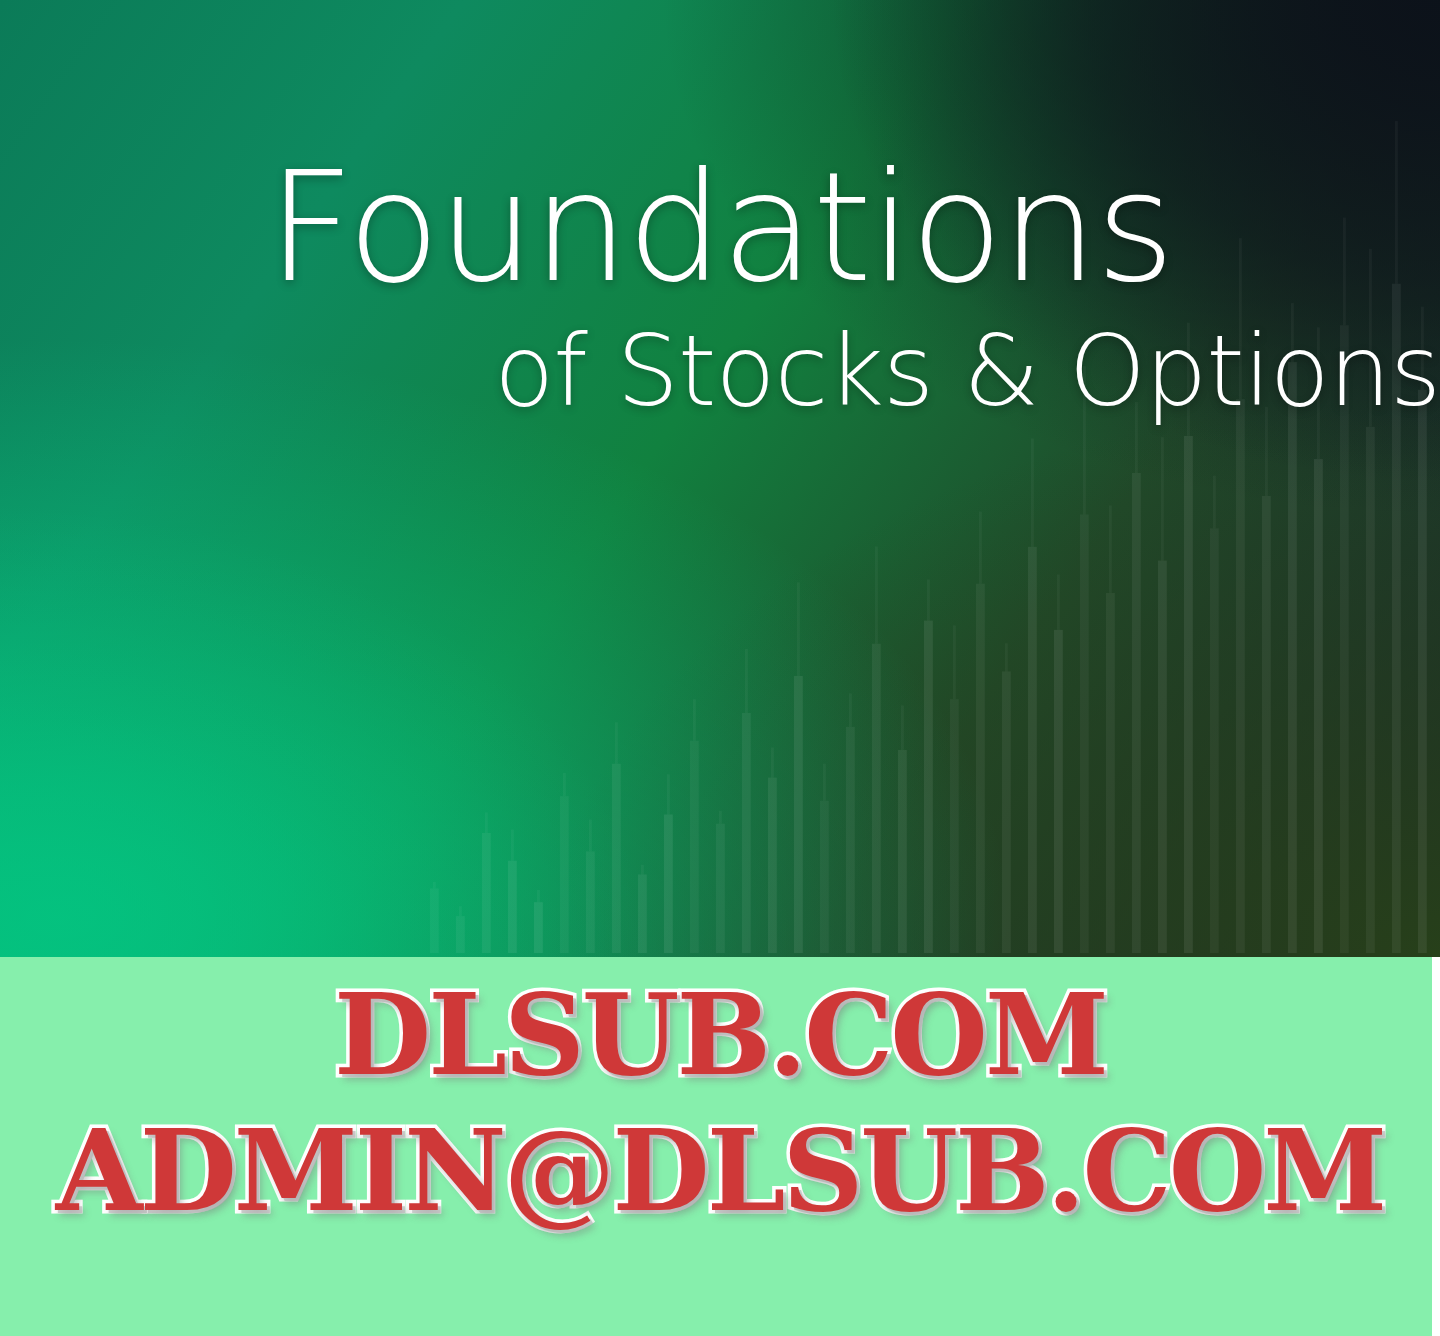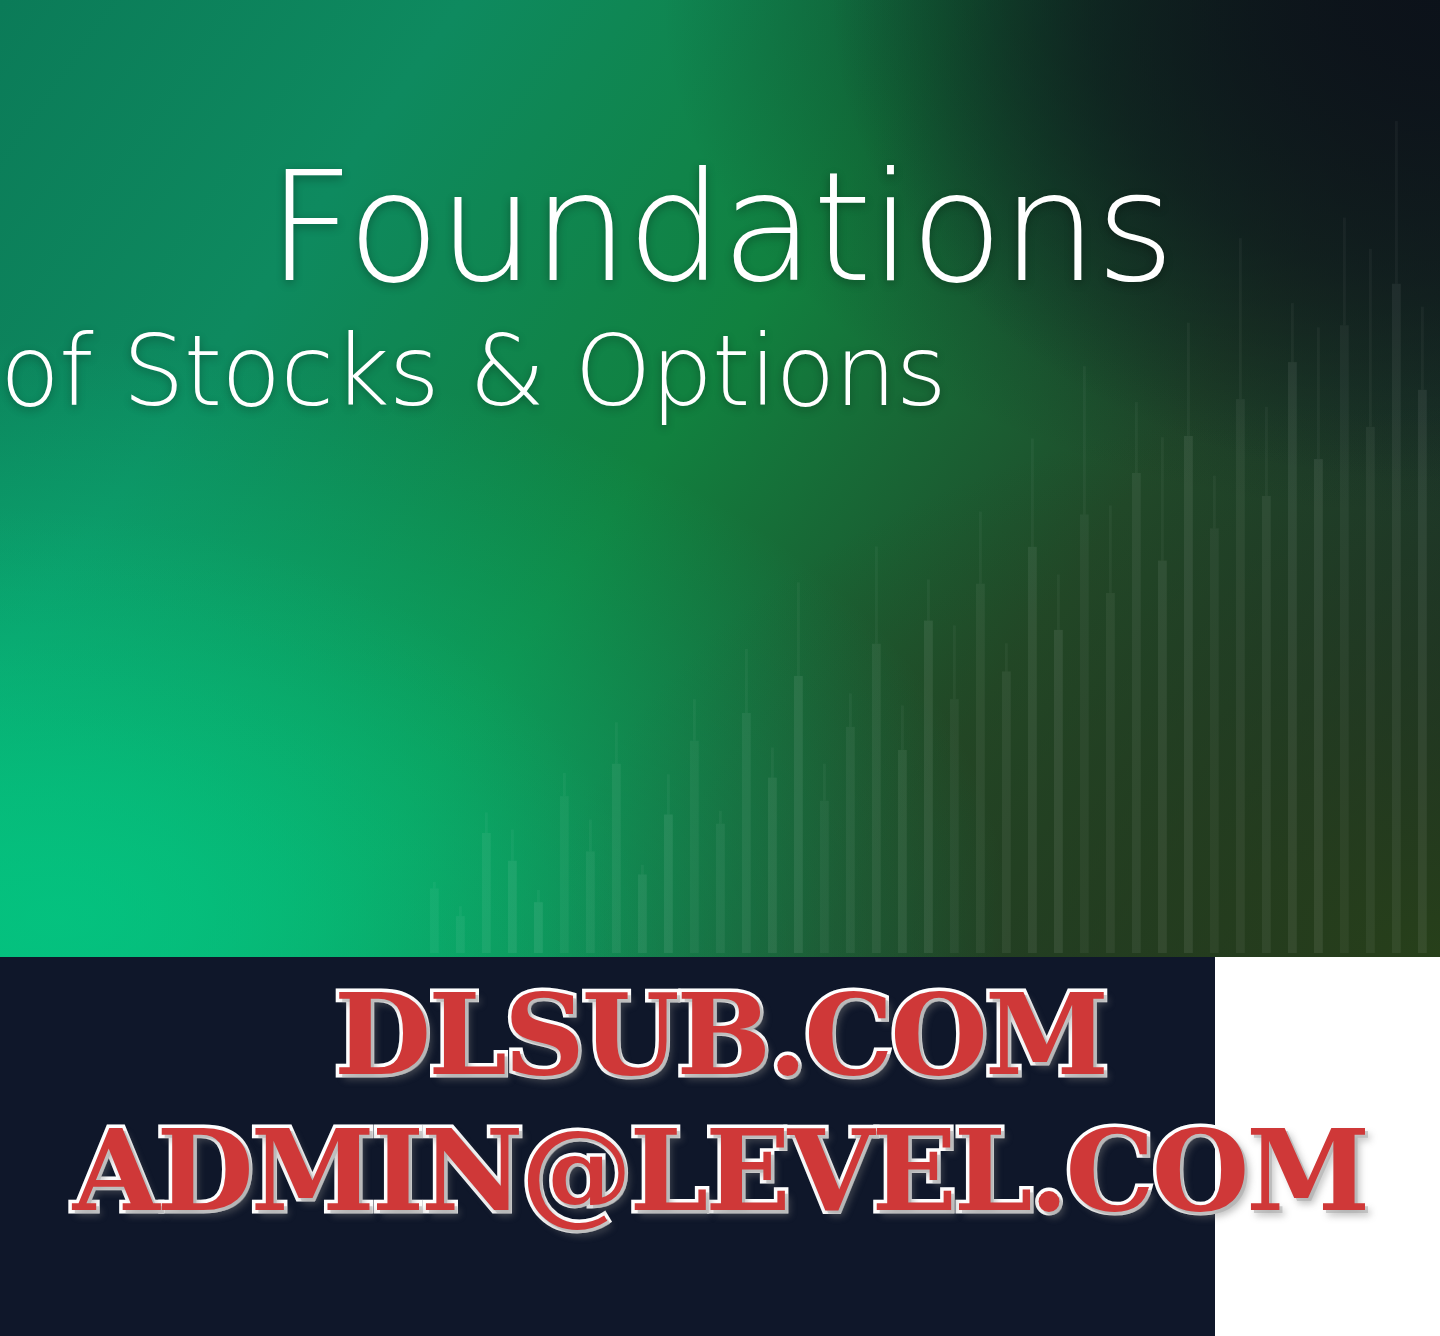--- a/index.html
+++ b/index.html
@@ -49,21 +49,21 @@
     font-family:"DejaVu Sans", sans-serif;
     font-weight:300;
     font-size:152px;
     letter-spacing:-2px;
     line-height:1;
     text-shadow:0 3px 10px rgba(0,0,0,.32);
     white-space:nowrap;
   }
   .title-sub {
     position:absolute; left:0; top:322px; width:1440px;
-    text-align:left;
+    text-align:right;
     color:#ffffff;
     font-family:"DejaVu Sans", sans-serif;
     font-weight:300;
     font-size:98px;
     letter-spacing:-1px;
     line-height:1;
     text-shadow:0 3px 9px rgba(0,0,0,.30);
     white-space:nowrap;
   }
 
@@ -84,22 +84,22 @@
     letter-spacing:6px;
     line-height:1;
     transform:scaleX(.94);
     white-space:nowrap;
     text-shadow:0 2px 5px rgba(0,0,0,.28);
   }
 
   
   .watermark-area {
     position:absolute; left:0; top:957px;
-    width:1215px; height:379px;
-    background:#0f172a;
+    width:1432px; height:379px;
+    background:#86efac;
   }
   .wm-line {
     position:absolute; left:0; width:1440px;
     text-align:center;
     font-family:"DejaVu Serif", serif;
     font-weight:bold;
     color:#cf3838;
     line-height:1;
     white-space:nowrap;
     -webkit-text-stroke:7px #ffffff;
@@ -211,16 +211,16 @@
     <div class="title-wrap">
       <div class="title-main">Foundations</div>
       <div class="title-sub">of Stocks &amp; Options</div>
     </div>
 
 
   </div>
 
   <div class="watermark-area">
     <div class="wm-line wm-line-1">DLSUB.COM</div>
-    <div class="wm-line wm-line-2">ADMIN@LEVEL.COM</div>
+    <div class="wm-line wm-line-2">ADMIN@DLSUB.COM</div>
   </div>
 
 </div>
 
 </body></html>

